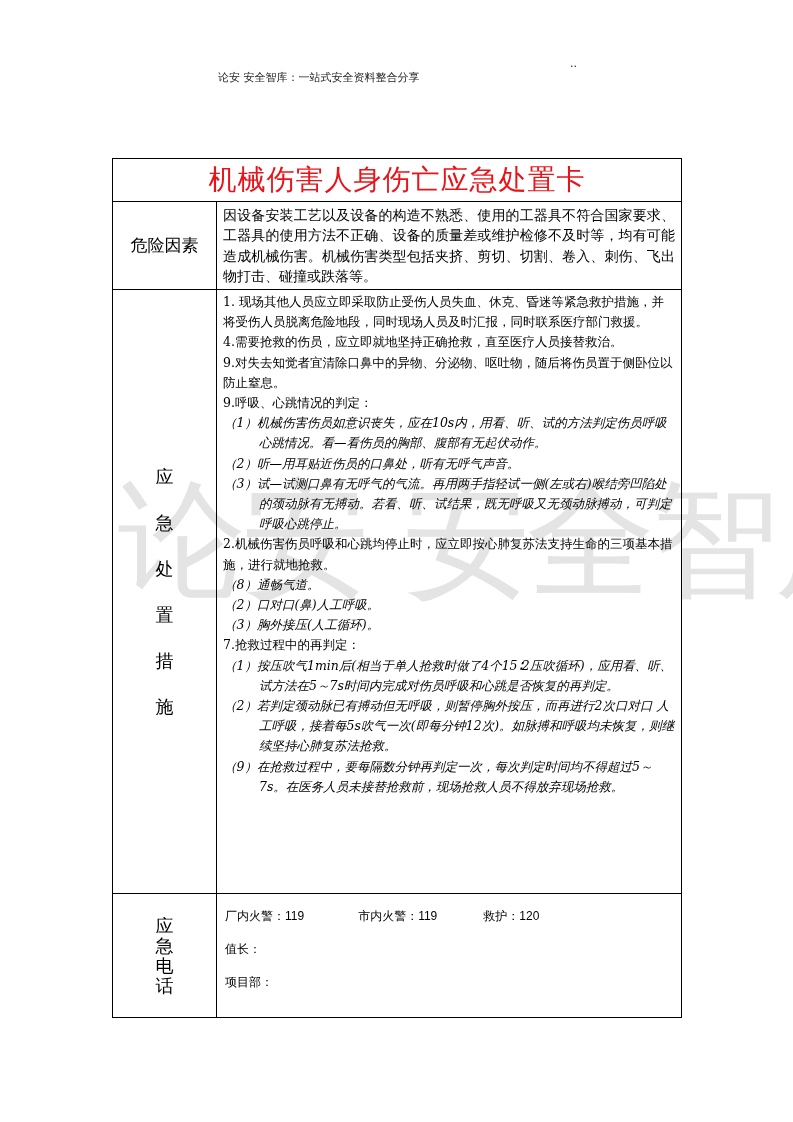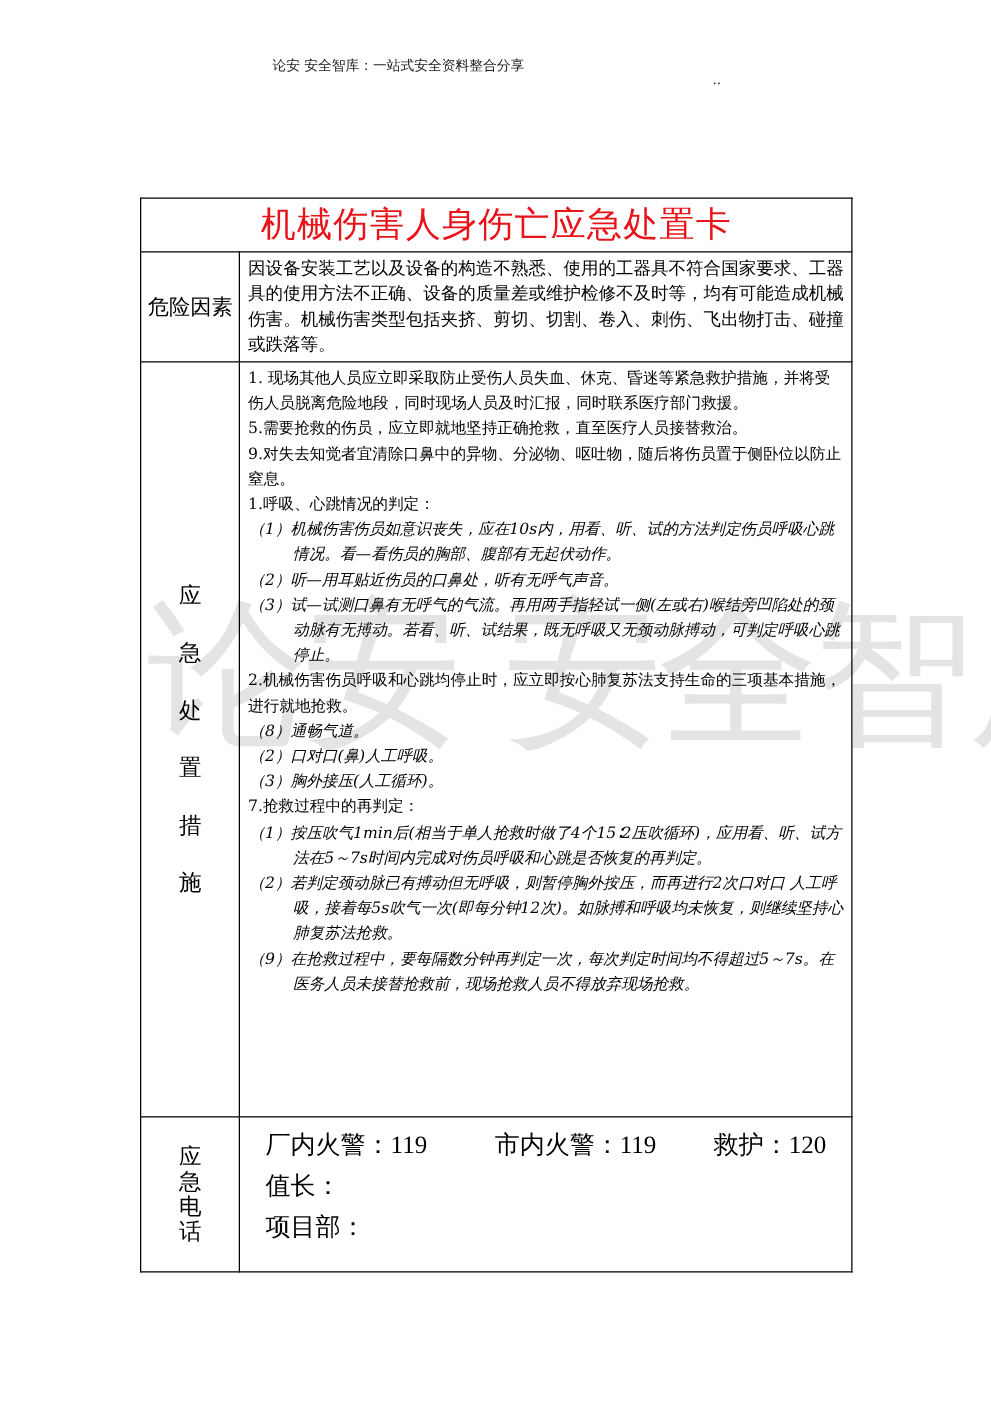--- a/index.html
+++ b/index.html
@@ -1,36 +1,36 @@
 <!DOCTYPE html>
 <html><head>
 <meta charset="utf-8">
 <style>
   html, body { margin:0; padding:0; background:#ffffff; }
   body { width:793px; height:1122px; position:relative; overflow:hidden;
          font-family:"DejaVu Serif","Liberation Serif",serif; color:#000; }
-  .header { position:absolute; top:45px; left:218px; font-size:11px; color:#222; white-space:nowrap; }
+  .header { position:absolute; top:70px; left:218px; font-size:11px; color:#222; white-space:nowrap; }
   .header-dots { position:absolute; top:57px; left:570px; font-size:11px; color:#222; }
   .watermark { position:absolute; left:118px; top:476px; font-size:128px; color:#e4e4e4;
                font-family:"DejaVu Sans","Liberation Sans",sans-serif; letter-spacing:-4px;
                white-space:nowrap; z-index:0; pointer-events:none; line-height:1; }
   table.card { position:absolute; left:112px; top:158px; width:570px; border-collapse:collapse; z-index:1; }
   table.card td { border:1px solid #000; padding:0; vertical-align:middle; }
   .title-cell { height:42px; text-align:center; color:#e8141a; font-size:28px; letter-spacing:1px;
                 font-family:"DejaVu Sans","Liberation Sans",sans-serif; font-weight:normal; }
   .label-col { width:103px; text-align:center; font-family:"DejaVu Sans","Liberation Sans",sans-serif;margin-left:19px; }
   .hazard-label { font-size:17px; }
   .hazard-text { height:83px; padding:2px 6px 2px 6px !important; font-size:14px; line-height:20.5px; text-align:justify; }
   .measure-label { font-size:18px; line-height:46px; }
   .measure-text { height:601px; padding:2px 6px 0 6px !important; font-size:12.5px; line-height:20.2px; vertical-align:top !important; }
   .measure-text p { margin:0; }
   .sub { padding-left:32px; text-indent:-35px; margin-left:4px !important;font-style:italic; }
   .phone-label { font-size:18px; line-height:20px; }
-  .phone-text { height:111px; padding:6px 20px !important; font-size:20px; line-height:33px; vertical-align:top !important;
-                font-family:Liberation Serif, serif; }
+  .phone-text { height:111px; padding:6px 8px !important; font-size:12px; line-height:33px; vertical-align:top !important;
+                font-family:Liberation Sans, sans-serif; }
   .phone-row { white-space:nowrap; }
   .phone-row span.gap1 { display:inline-block; width:54px; }
   .phone-row span.gap2 { display:inline-block; width:46px; }
 </style>
 </head>
 <body>
 
 <div class="header">论安  安全智库：一站式安全资料整合分享</div>
 <div class="header-dots">..</div>
 
@@ -49,23 +49,23 @@
     <td class="label-col measure-label">
       <div>应</div>
       <div>急</div>
       <div>处</div>
       <div>置</div>
       <div>措</div>
       <div>施</div>
     </td>
     <td class="measure-text">
       <p>1. 现场其他人员应立即采取防止受伤人员失血、休克、昏迷等紧急救护措施，并将受伤人员脱离危险地段，同时现场人员及时汇报，同时联系医疗部门救援。</p>
-      <p>5.需要抢救的伤员，应立即就地坚持正确抢救，直至医疗人员接替救治。</p>
+      <p>4.需要抢救的伤员，应立即就地坚持正确抢救，直至医疗人员接替救治。</p>
       <p>9.对失去知觉者宜清除口鼻中的异物、分泌物、呕吐物，随后将伤员置于侧卧位以防止窒息。</p>
-      <p>1.呼吸、心跳情况的判定：</p>
+      <p>9.呼吸、心跳情况的判定：</p>
       <p class="sub">（1）机械伤害伤员如意识丧失，应在10s内，用看、听、试的方法判定伤员呼吸心跳情况。看—看伤员的胸部、腹部有无起伏动作。</p>
       <p class="sub">（2）听—用耳贴近伤员的口鼻处，听有无呼气声音。</p>
       <p class="sub">（3）试—试测口鼻有无呼气的气流。再用两手指轻试一侧(左或右)喉结旁凹陷处的颈动脉有无搏动。若看、听、试结果，既无呼吸又无颈动脉搏动，可判定呼吸心跳停止。</p>
       <p>2.机械伤害伤员呼吸和心跳均停止时，应立即按心肺复苏法支持生命的三项基本措施，进行就地抢救。</p>
       <p class="sub">（8）通畅气道。</p>
       <p class="sub">（2）口对口(鼻)人工呼吸。</p>
       <p class="sub">（3）胸外接压(人工循环)。</p>
       <p>7.抢救过程中的再判定：</p>
       <p class="sub">（1）按压吹气1min后(相当于单人抢救时做了4个15∶2压吹循环)，应用看、听、试方法在5～7s时间内完成对伤员呼吸和心跳是否恢复的再判定。</p>
       <p class="sub">（2）若判定颈动脉已有搏动但无呼吸，则暂停胸外按压，而再进行2次口对口 人工呼吸，接着每5s吹气一次(即每分钟12次)。如脉搏和呼吸均未恢复，则继续坚持心肺复苏法抢救。</p>

